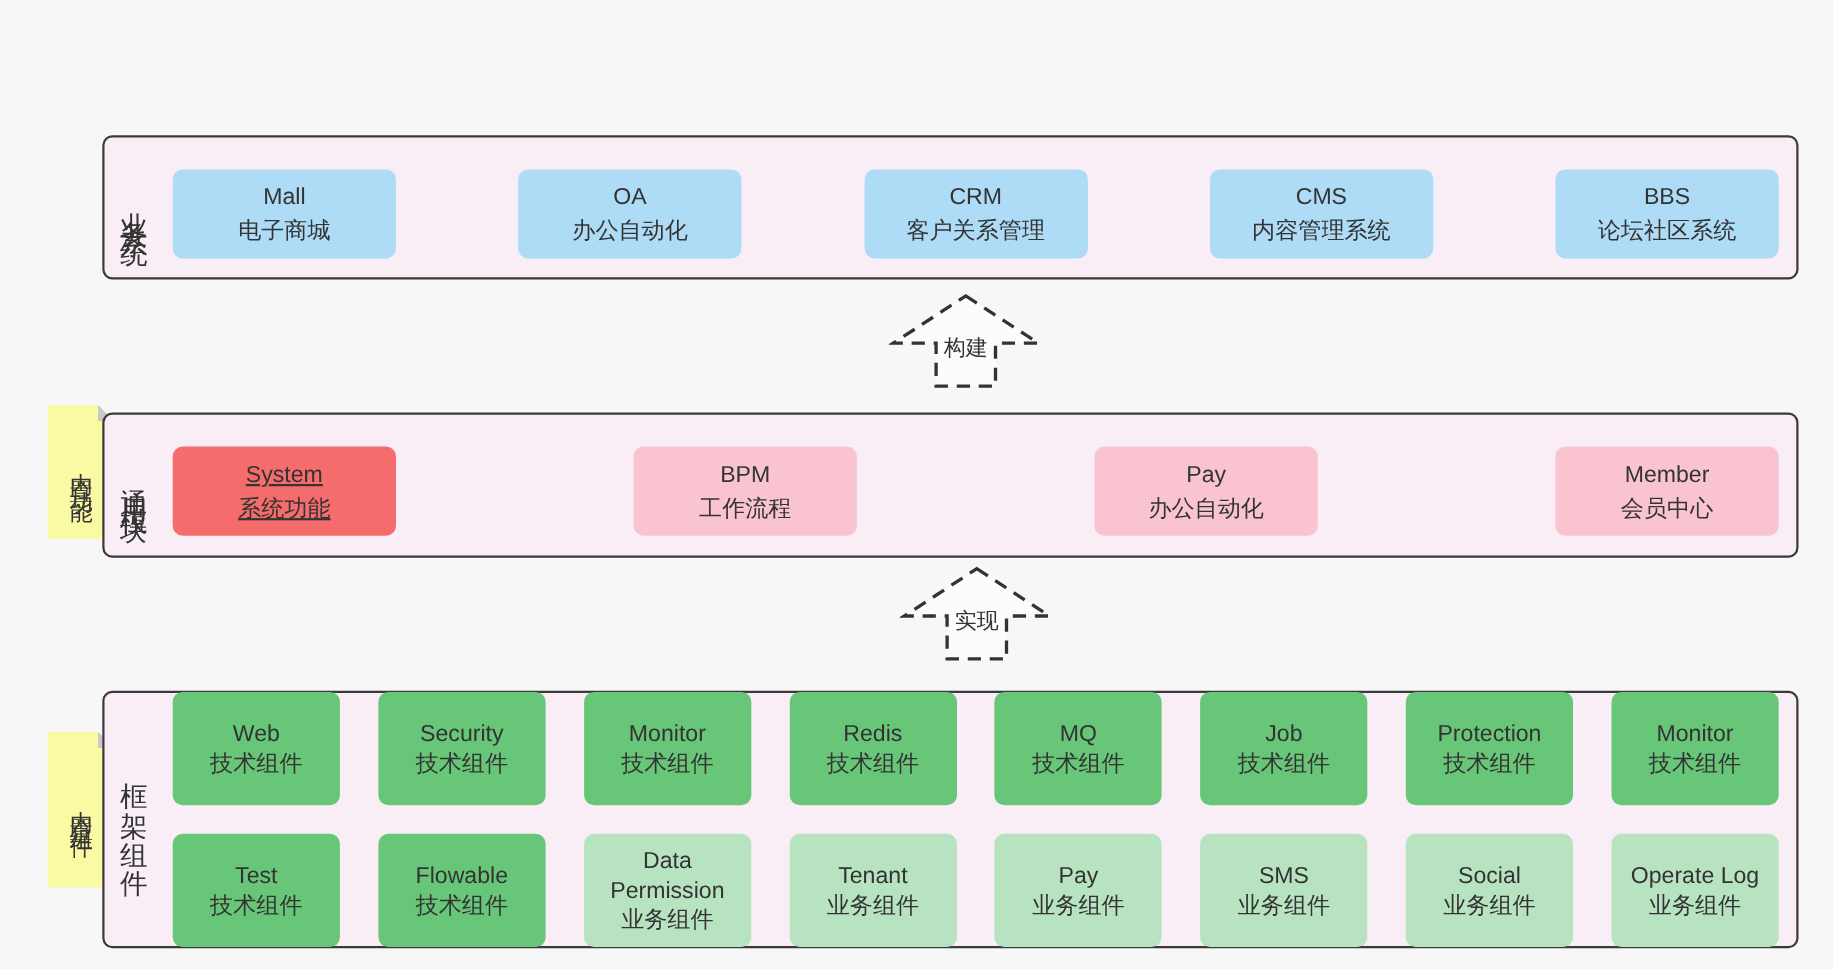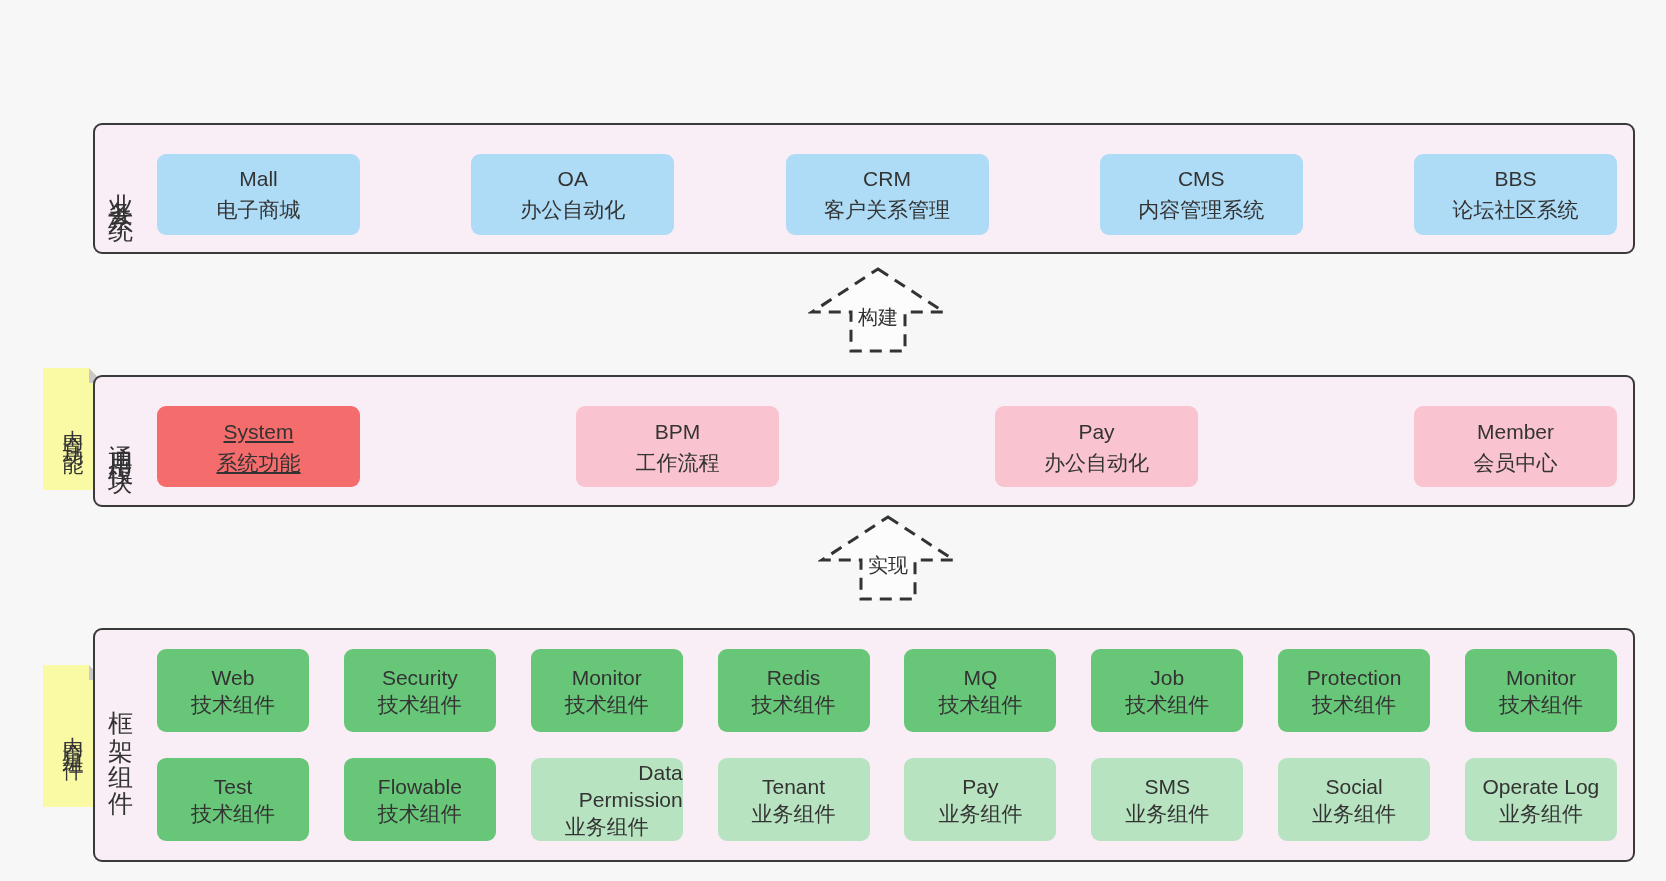--- a/index.html
+++ b/index.html
@@ -31,21 +31,21 @@
   .rows{
     position:absolute;left:62px;right:16px;top:0;bottom:0;
     display:flex;flex-direction:column;justify-content:center;gap:26px;
   }
   .row{display:flex;justify-content:space-between;align-items:center;}
   .box{
     border-radius:9px;display:flex;flex-direction:column;align-items:center;justify-content:center;
     text-align:center;font-size:21px;line-height:31px;
   }
   .row-6 .box{width:203px;height:81px;margin-top:11px;}
-  .row-8 .box{width:152px;height:83px;line-height:27px;text-align:right;}
+  .row-8 .box{width:152px;height:103px;line-height:27px;}
   .v-blue{background:var(--blue);}
   .v-red{background:var(--red);text-decoration:underline;}
   .v-pink{background:var(--pink);}
   .v-green{background:var(--green);}
   .v-lightgreen{background:var(--lightgreen);}
   .sticky{
     position:absolute;left:43px;width:61px;background:var(--sticky-yellow);
     clip-path:polygon(0 0,calc(100% - 15px) 0,100% 15px,100% 100%,0 100%);
   }
   #sticky1{top:368px;height:122px;}

